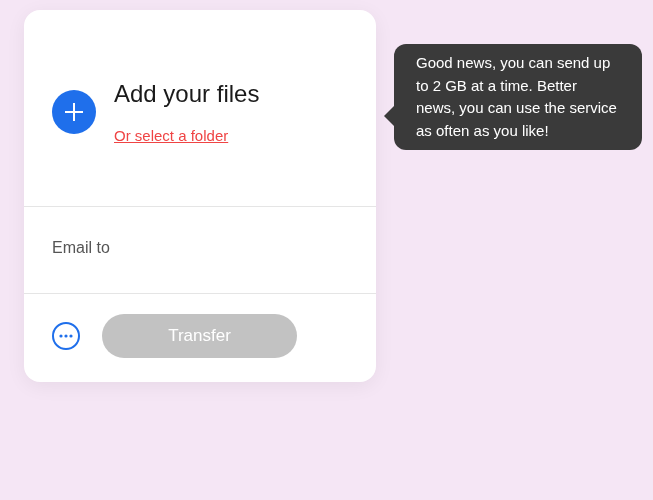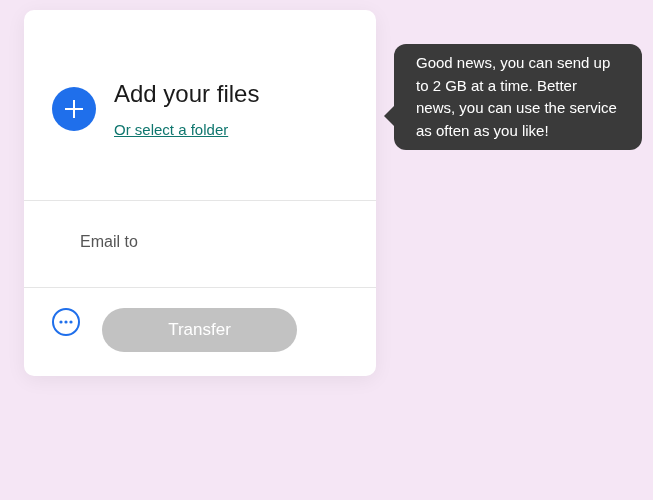--- a/index.html
+++ b/index.html
@@ -10,21 +10,21 @@
       font-family: -apple-system, BlinkMacSystemFont, "Segoe UI", Helvetica, Arial, sans-serif;
       overflow: hidden;
       position: relative;
     }
     .card {
       position: absolute;
       top: 10px;
       left: 24px;
       width: 352px;
       background: #ffffff;
-      border-radius: 10px;
+      border-radius: 16px;
       box-shadow: 0 4px 20px rgba(0,0,0,0.06);
       display: flex;
       flex-direction: column;
     }
     .upload-section {
       padding: 70px 28px 62px 28px;
       border-bottom: 1px solid #e5e5e5;
       display: flex;
       align-items: center;
       gap: 18px;
@@ -43,51 +43,51 @@
     .add-button svg { width: 20px; height: 20px; fill: #fff; }
     .upload-text { display: flex; flex-direction: column; }
     .upload-title {
       font-size: 24px;
       font-weight: 400;
       color: #1a1a1a;
       line-height: 1.2;
     }
     .upload-subtitle {
       font-size: 15px;
-      color: #0f766e;
+      color: #ef4444;
       text-decoration: underline;
       cursor: pointer;
-      margin-top: 12px;
+      margin-top: 18px;
     }
     .fields-section {
       padding: 14px 28px 8px 28px;
       border-bottom: 1px solid #e5e5e5;
     }
     .field {
       border-bottom: 1px solid #e5e5e5;
       padding: 18px 0 16px 0;
-      margin-left: 28px;
     }
     .field:last-child { border-bottom: none; padding-bottom: 28px; }
     .field input, .field textarea {
       width: 100%;
       border: none;
       font-size: 16px;
       color: #1a1a1a;
       font-family: inherit;
       outline: none;
       resize: none;
       background: transparent;
     }
     .field input::placeholder, .field textarea::placeholder {
       color: #555;
     }
     .footer-section {
       padding: 20px 28px 24px 28px;
       display: flex;
+      align-items: center;
       gap: 22px;
     }
     .more-button {
       width: 28px;
       height: 28px;
       border: 2px solid #1f6feb;
       border-radius: 50%;
       display: flex;
       align-items: center;
       justify-content: center;

